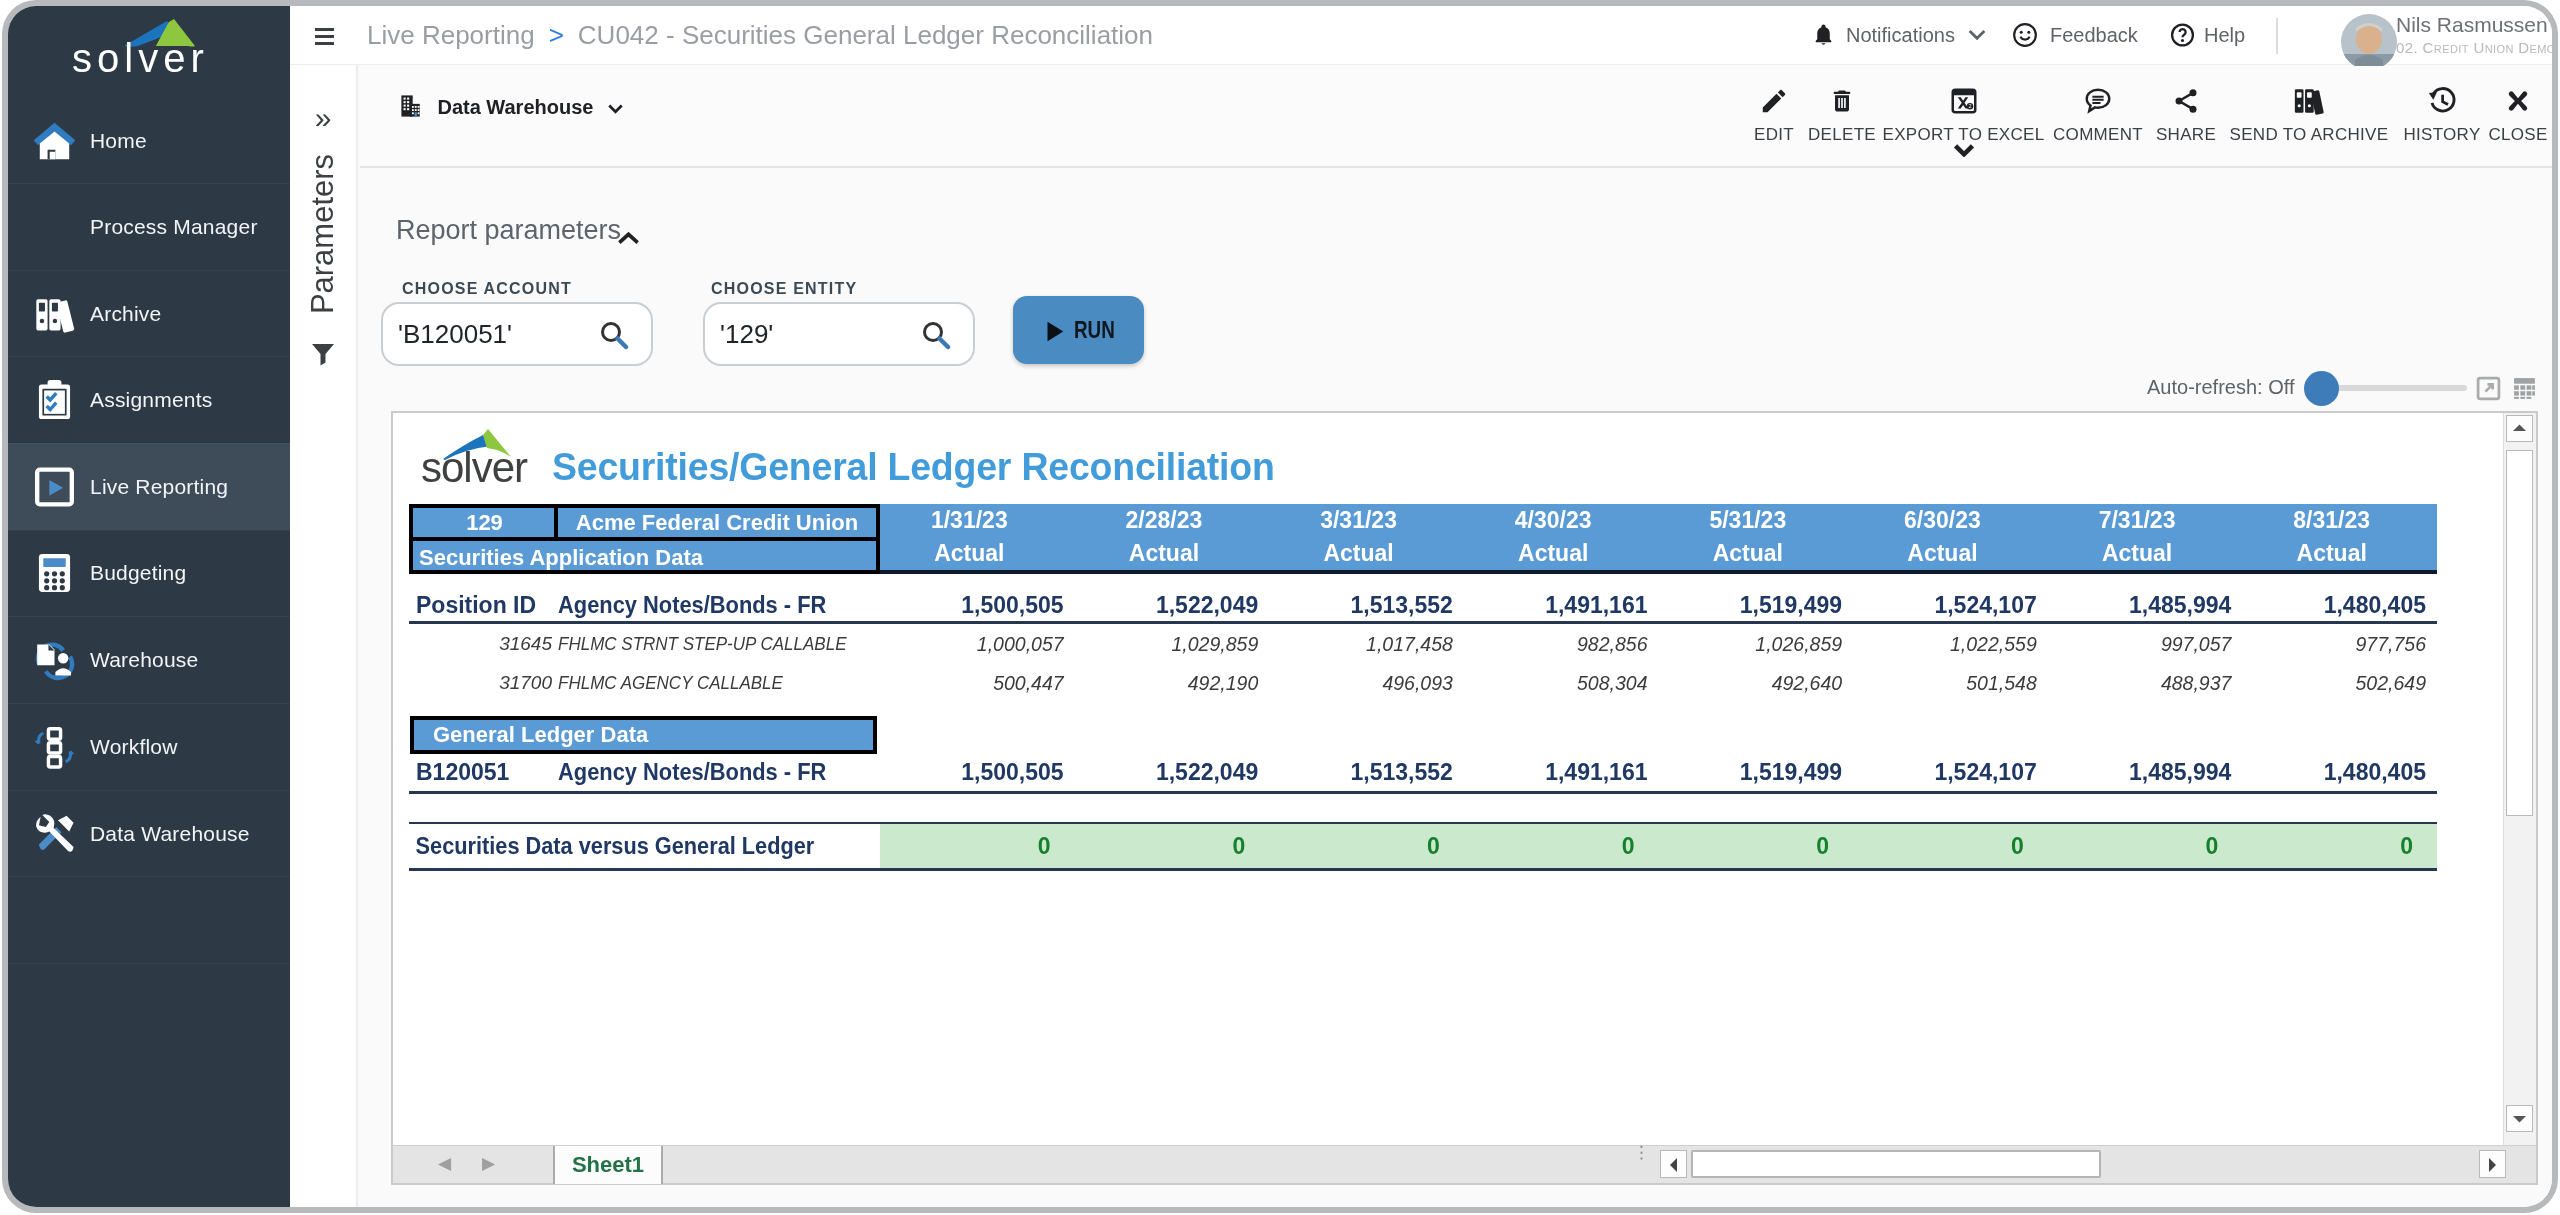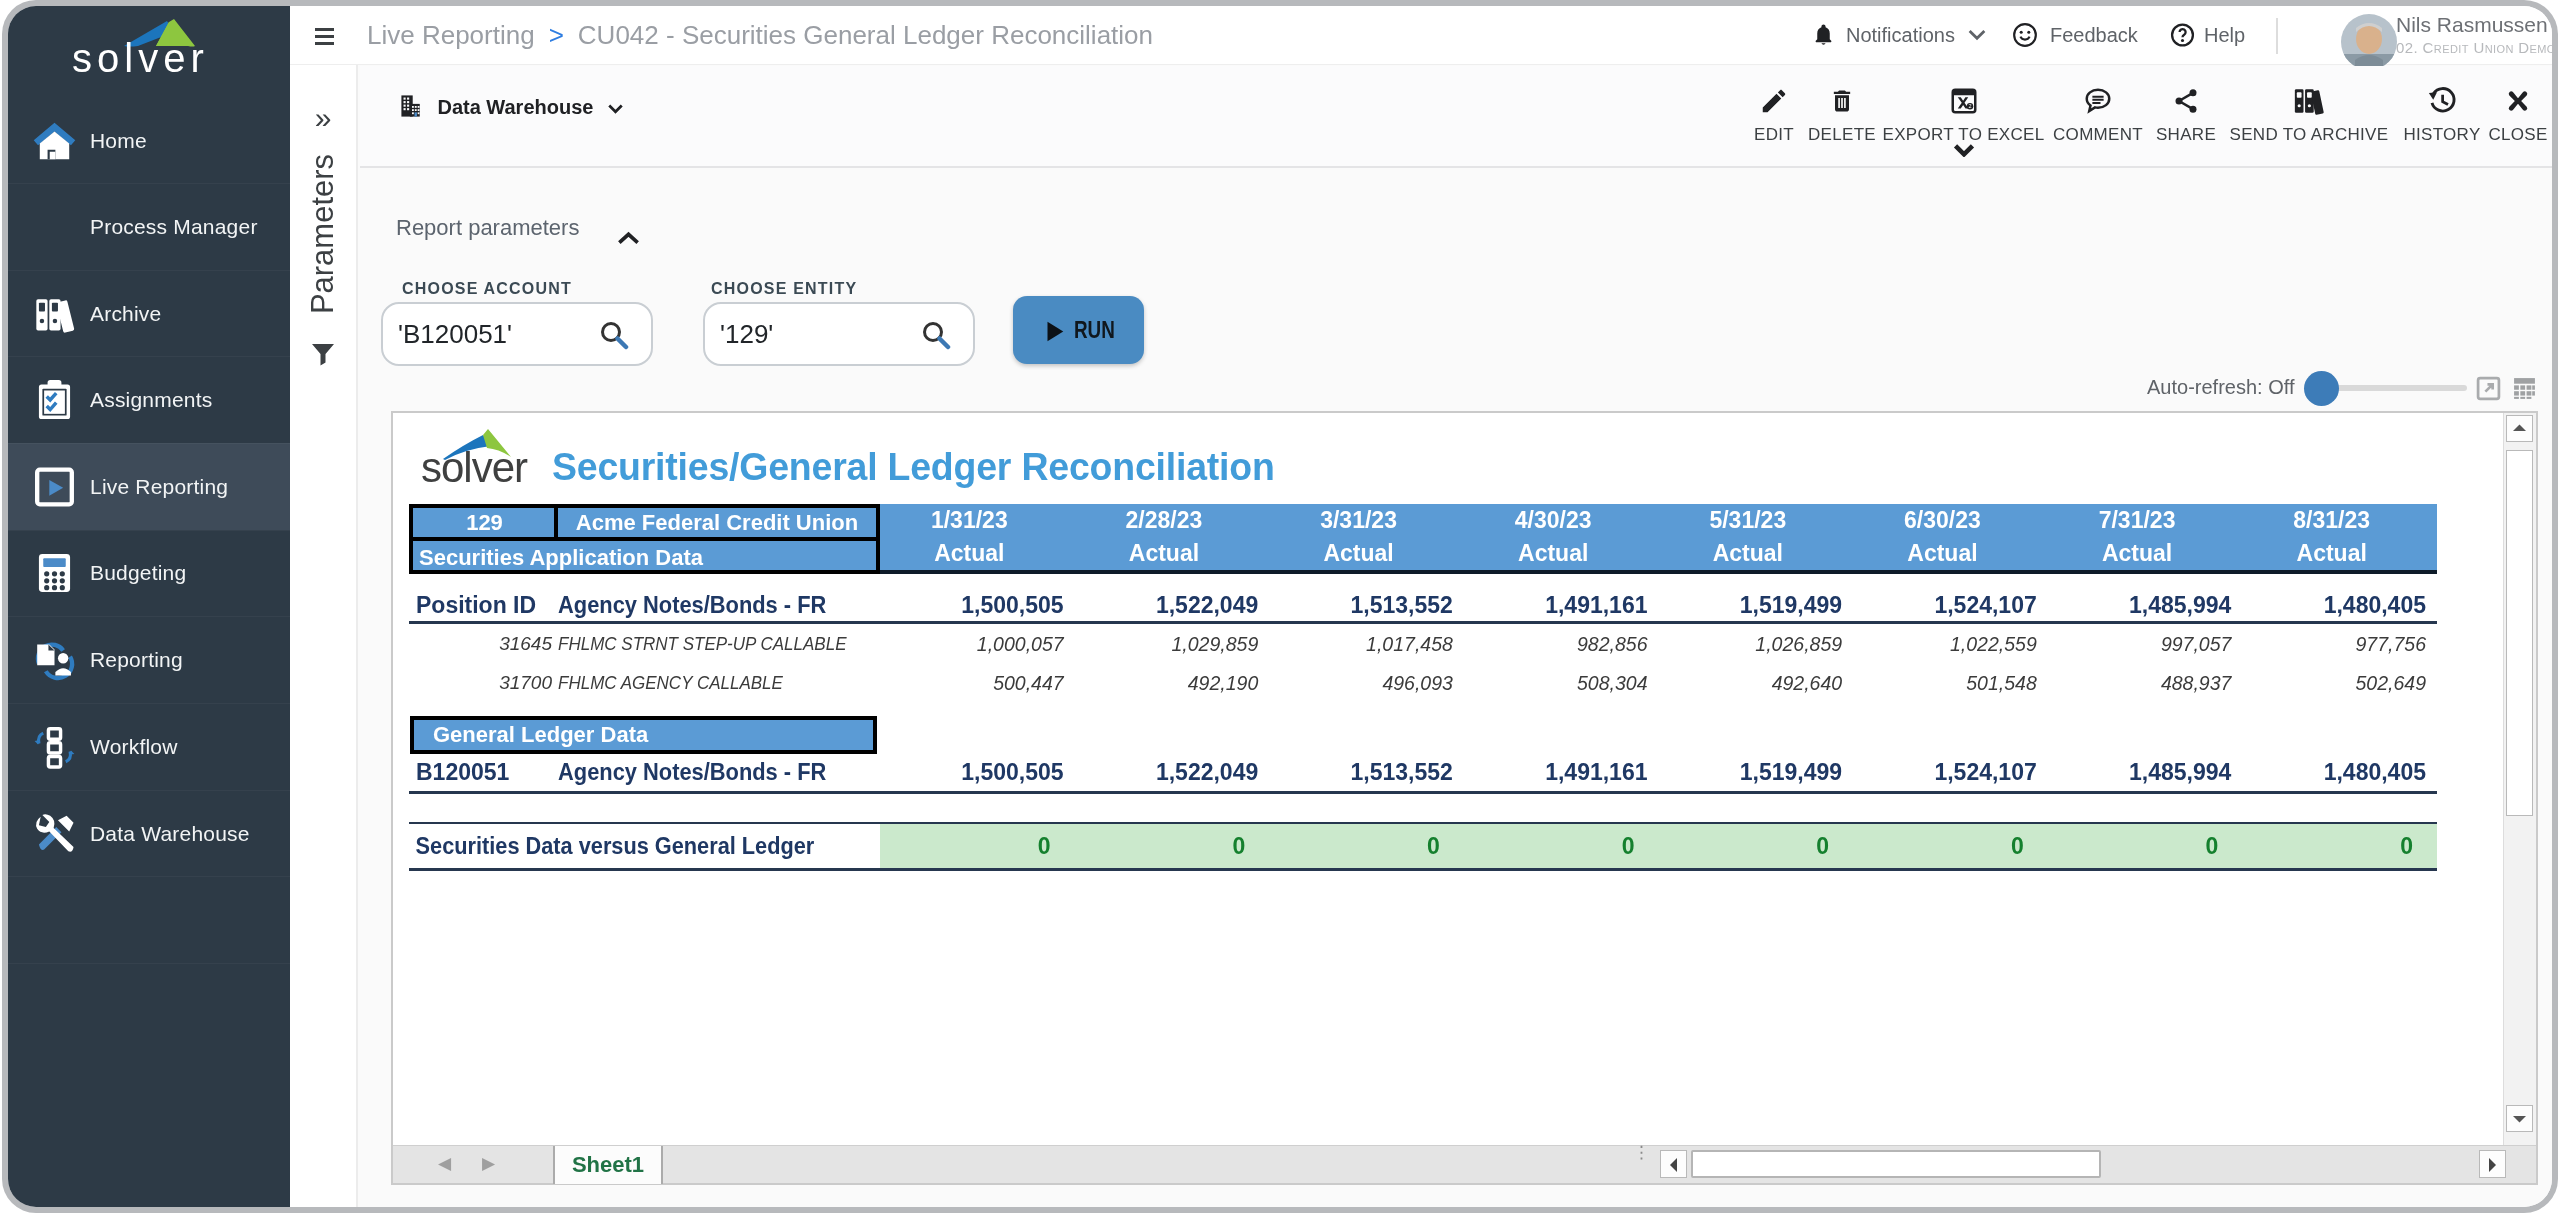--- a/index.html
+++ b/index.html
@@ -42,21 +42,21 @@
   
   .toolbar { position:absolute; left:352px; top:60px; right:0; height:102px;
              background:#fbfbfc; border-bottom:2px solid #e4e4e6; }
   .dw { position:absolute; left:40px; top:28px; }
   .tool { position:absolute; top:0; text-align:center; }
   .tool .cap { position:absolute; top:59px; left:50%; transform:translateX(-50%);
                font-size:17px; color:#3c4043; white-space:nowrap; letter-spacing:.3px; }
   .tool svg.main { position:absolute; top:20px; left:50%; transform:translateX(-50%); }
   
   .content { position:absolute; left:352px; top:170px; right:0; bottom:0; background:#fafafa; }
-  .rp-head { position:absolute; left:36px; top:39px; font-size:22px; color:#5c646e; }
+  .rp-head { position:absolute; left:36px; top:39px; font-size:27px; color:#5c646e; }
   .plabel { position:absolute; font-size:16px; font-weight:bold; letter-spacing:1.2px; color:#3b4a54; }
   .pinput { position:absolute; width:272px; height:64px; background:#fff;
             border:2px solid #c9ced3; border-radius:18px; }
   .pinput .val { position:absolute; left:15px; top:50%; transform:translateY(-50%);
                  font-size:26px; color:#212529; }
   .runbtn { position:absolute; left:653px; top:120px; width:131px; height:68px;
             background:#4a8bc2; border-radius:14px; box-shadow:0 2px 4px rgba(0,0,0,.22); }
   .runbtn .txt { position:absolute; left:61px; top:50%; transform:translateY(-50%);
                  font-size:23px; font-weight:bold; color:#10171d; letter-spacing:0; transform-origin:left center; transform:translateY(-50%) scaleX(.82); }
   
@@ -175,21 +175,21 @@
     </div>
     <div class="nav-item" style="top:610px;">
       <svg class="ic" viewBox="0 0 52 52">
           <path d="M8 30 A 16 16 0 0 1 36 15" stroke="#2f7cc0" stroke-width="5" fill="none"></path>
           <path d="M44 22 A 16 16 0 0 1 16 39" stroke="#2f7cc0" stroke-width="5" fill="none"></path>
           <path d="M6 8 h14 l6 6 v18 h-20 z" fill="#fff"></path>
           <path d="M19 8 l7 7 h-7 z" fill="#2d3a46"></path>
           <circle cx="36" cy="24" r="6" fill="#fff"></circle>
           <path d="M27 40 q9 -9 18 0 v4 h-18 z" fill="#fff"></path>
         </svg>
-      <div class="lbl">Reporting</div>
+      <div class="lbl">Warehouse</div>
     </div>
     <div class="nav-item" style="top:697px;">
       <svg class="ic" viewBox="0 0 52 52">
           <g fill="none" stroke="#fff" stroke-width="4">
             <rect x="19" y="5" width="14" height="12" rx="2"></rect>
             <rect x="19" y="21" width="14" height="12" rx="2"></rect>
             <rect x="19" y="37" width="14" height="12" rx="2"></rect>
           </g>
           <path d="M13 10 q-7 3 -5 12" stroke="#2f7cc0" stroke-width="3.6" fill="none"></path>
           <path d="M9 18 l-2 5 -4 -4" fill="#2f7cc0"></path>

